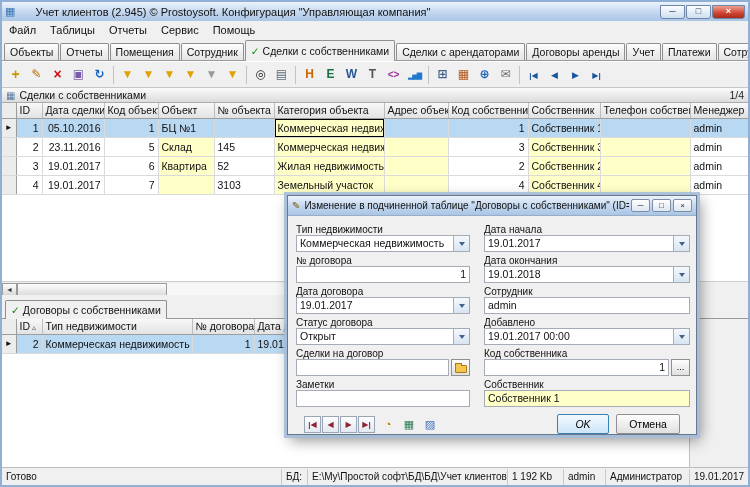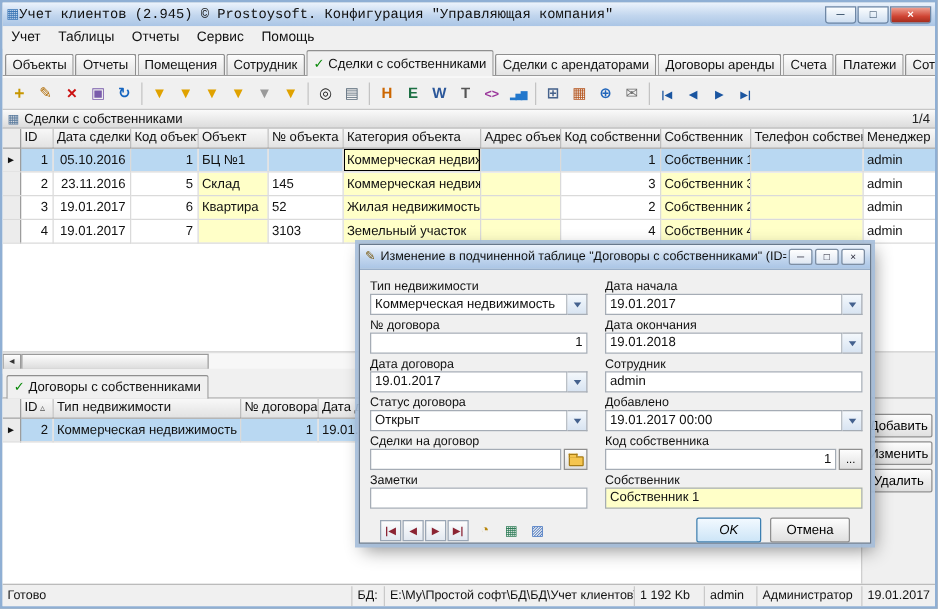--- a/index.html
+++ b/index.html
@@ -5,21 +5,21 @@
   html,body{margin:0;padding:0;background:#d8d8d8;}
   *{box-sizing:border-box;}
   .window{position:relative;width:750px;height:487px;border:2px solid #8fafd4;outline:1px solid #38618f;
     background:#f0f0f0;font-family:"Liberation Sans","DejaVu Sans",sans-serif;font-size:11px;color:#111;overflow:hidden;}
   button{font-family:inherit;cursor:default;}
 
   
   .titlebar{position:absolute;left:0;top:0;width:746px;height:19px;display:flex;align-items:center;padding:0 3px;
     background:linear-gradient(#ecf3fc,#c2d6ee 55%,#aac5e5);}
   .app-icon{color:#3b76b5;font-size:11px;line-height:11px;}
-  .title-text{flex:1;margin-left:0;white-space:nowrap;overflow:hidden;font-family:Liberation Mono, monospace;}
+  .title-text{flex:1;margin-left:20px;white-space:nowrap;overflow:hidden;}
   .winbtn{width:25px;height:14px;margin-left:1px;border:1px solid #6e87a5;border-radius:0 0 3px 3px;padding:0;
     font-size:9px;line-height:11px;text-align:center;background:linear-gradient(#fbfdfe,#cfdff1);color:#203a55;}
   .winbtn.close{width:33px;background:linear-gradient(#f0a091,#cf4433 60%,#a32c1c);color:#fff;font-weight:bold;}
 
   
   .menubar{position:absolute;left:0;top:19px;width:746px;height:18px;display:flex;align-items:center;background:#f0f0f0;}
   .menu-item{padding:2px 7px;}
 
   
   .tabbar{position:absolute;left:0;top:37px;width:746px;height:22px;display:flex;align-items:flex-end;
@@ -124,36 +124,36 @@
 
   <div class="titlebar">
     <span class="app-icon">▦</span>
     <span class="title-text">Учет клиентов (2.945) © Prostoysoft. Конфигурация "Управляющая компания"</span>
     <button class="winbtn">─</button>
     <button class="winbtn">□</button>
     <button class="winbtn close">×</button>
   </div>
 
   <div class="menubar">
-    <span class="menu-item">Учет</span>
+    <span class="menu-item">Файл</span>
     <span class="menu-item">Таблицы</span>
     <span class="menu-item">Отчеты</span>
     <span class="menu-item">Сервис</span>
     <span class="menu-item">Помощь</span>
   </div>
 
   <div class="tabbar">
     <div class="tab">Объекты</div>
     <div class="tab">Отчеты</div>
     <div class="tab">Помещения</div>
     <div class="tab">Сотрудник</div>
     <div class="tab active"><span class="check">✓</span><span>Сделки с собственниками</span></div>
     <div class="tab">Сделки с арендаторами</div>
     <div class="tab">Договоры аренды</div>
-    <div class="tab">Счета</div>
+    <div class="tab">Учет</div>
     <div class="tab">Платежи</div>
     <div class="tab">Сотрудники</div>
   </div>
 
   <div class="toolbar">
     <button class="tbtn"><span style="color:#c79600;font-weight:bold;font-size:14px">+</span></button>
     <button class="tbtn"><span style="color:#b06a00">✎</span></button>
     <button class="tbtn"><span style="color:#cc1111;font-weight:bold;font-size:14px">×</span></button>
     <button class="tbtn"><span style="color:#7a5cab">▣</span></button>
     <button class="tbtn"><span style="color:#1565c0;font-weight:bold">↻</span></button>
@@ -326,25 +326,20 @@
           <td class="num">2</td>
           <td class="yellow">Коммерческая недвижимость</td>
           <td class="num">1</td>
           <td>19.01.2017</td>
           <td>Открыт</td>
           <td></td>
         </tr>
       </tbody>
         </table>
     </div>
-    <div class="side-panel">
-      <button class="side-btn" style="top:12px">Добавить</button>
-      <button class="side-btn" style="top:34px">Изменить</button>
-      <button class="side-btn" style="top:56px">Удалить</button>
-    </div>
   </div>
 
   <div class="dialog">
     <div class="dlg-titlebar">
       <span class="dlg-icon">✎</span>
       <span class="dlg-title">Изменение в подчиненной таблице "Договоры с собственниками" (ID=2)</span>
       <button class="dlg-winbtn">─</button>
       <button class="dlg-winbtn">□</button>
       <button class="dlg-winbtn">×</button>
     </div>

